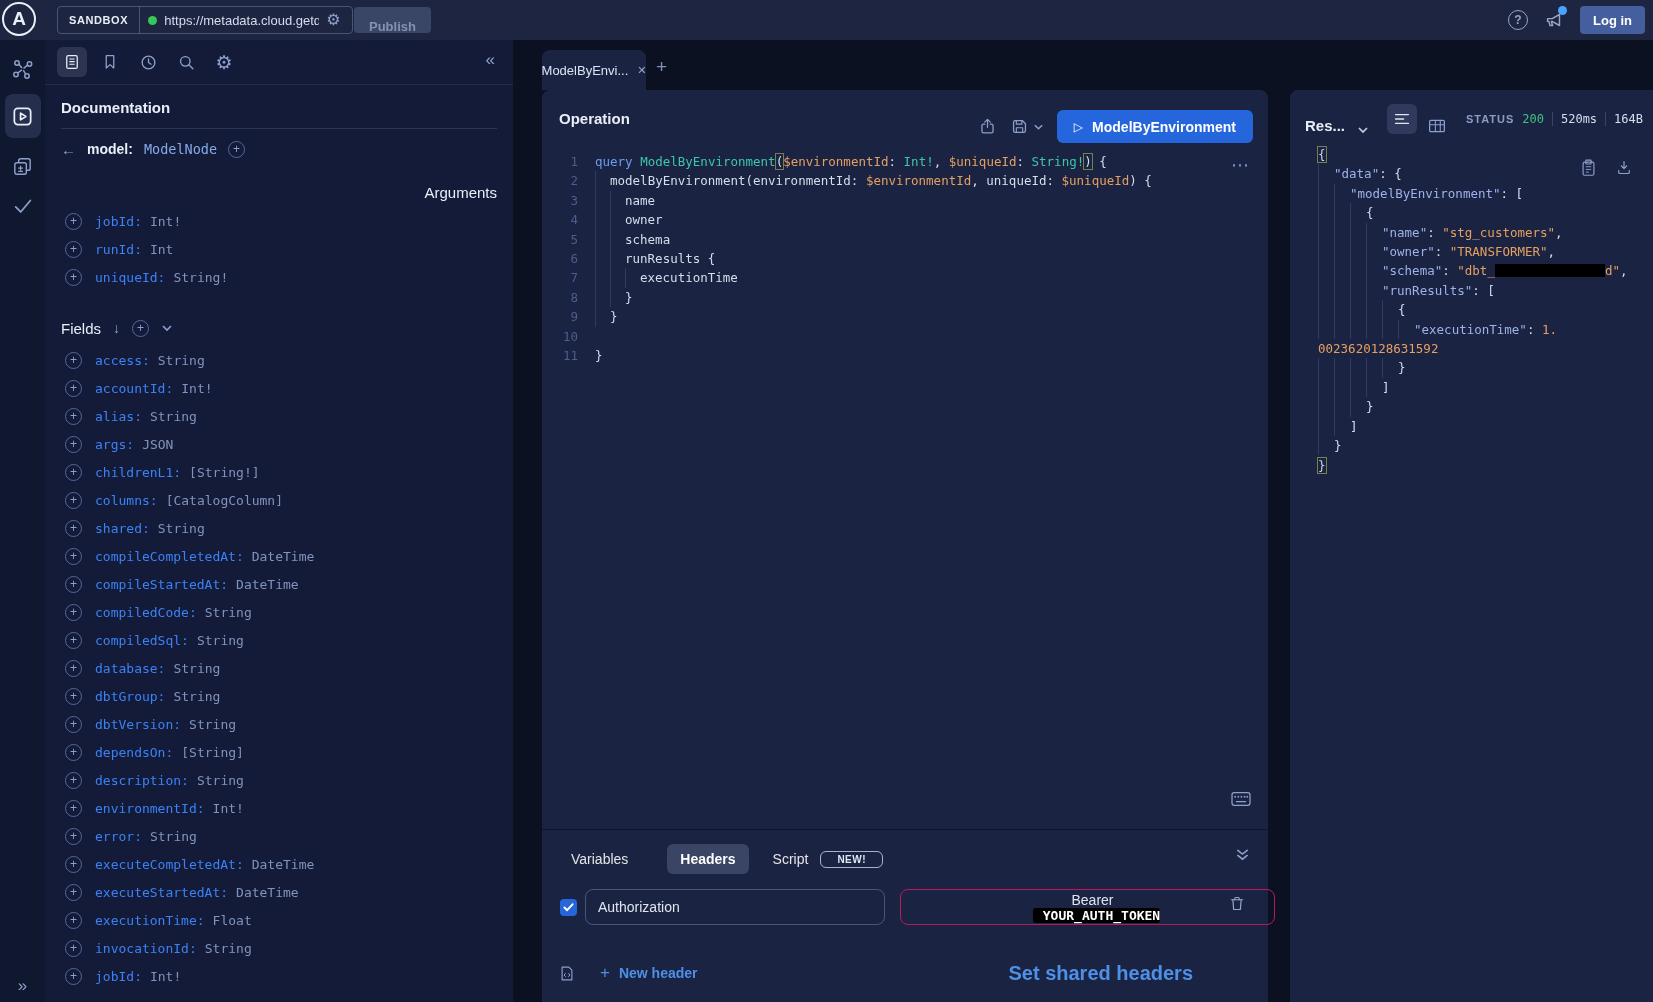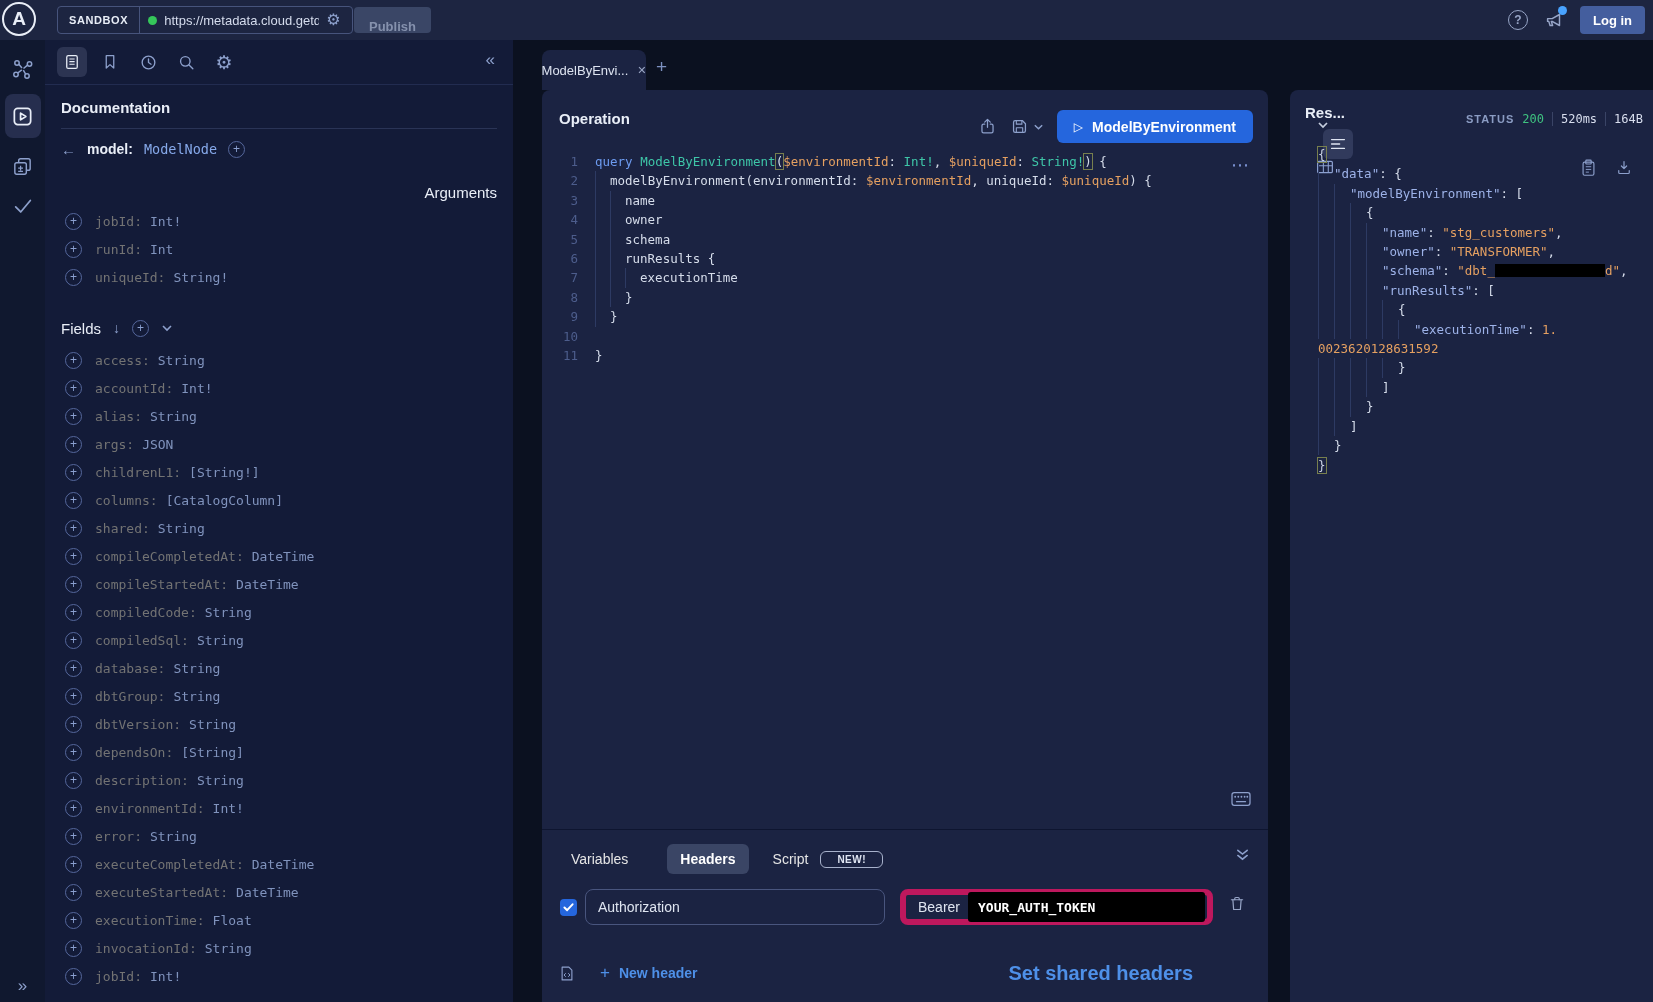--- a/index.html
+++ b/index.html
@@ -41,21 +41,21 @@
   .type-nav { margin-top:9px; height:22px; display:flex; align-items:center; gap:11px; }
   .back-arrow { color:#8da0cc; font-size:15px; }
   .type-nav-field { font-size:14px; font-weight:bold; }
   .type-nav-type { font-family:"DejaVu Sans Mono",monospace; font-size:13.5px; color:#86a9ea; }
   .docs-h { margin-top:24px; font-size:15px; font-weight:normal;text-align:right; }
   .fields-head { margin-top:25px; height:24px; display:flex; align-items:center; gap:12px; }
   .muted-glyph { color:#8da0cc; font-size:14px; }
   .doc-rows { margin-top:6px; }
   .doc-row { height:28px; display:flex; align-items:center; gap:13px; padding-left:4px; }
   .cplus { width:17px; height:17px; flex:none; border:1.3px solid #55679c; border-radius:50%; color:#8ba0d0; font-size:12px; display:flex; align-items:center; justify-content:center; line-height:1; }
-  .dname { font-family:"DejaVu Sans Mono",monospace; font-size:13px; color:#737373; }
+  .dname { font-family:"DejaVu Sans Mono",monospace; font-size:13px; color:#3b82f6; }
   .dtype { font-family:"DejaVu Sans Mono",monospace; font-size:13px; color:#8093bd; margin-left:-5px; }
   .chev-svg { color:#8da0cc; }
 
   
   .tab { position:absolute; left:542px; top:50px; width:104px; height:40px; background:#1b2342; border-radius:8px 8px 0 0; display:flex; align-items:center; justify-content:center; gap:9px; font-size:13px; color:#dde3f0; }
   .tab-close { color:#9aa6c4; font-size:11px; }
   .new-tab-btn { position:absolute; left:656px; top:56px; font-size:19px; color:#7c90c0; }
 
   .op-panel { position:absolute; left:542px; top:90px; width:726px; height:912px; background:#1b2342; border-radius:8px 8px 0 0; }
   .op-title { position:absolute; left:17px; top:20px; font-size:15px; font-weight:bold; }
@@ -76,34 +76,34 @@
 
   .req-section { position:absolute; left:0; top:740px; width:100%; height:172px; }
   .req-tabs { position:absolute; left:29px; top:14px; display:flex; align-items:center; gap:24px; }
   .req-tab { font-size:14px; color:#e5e5e5; }
   .req-tab.active { background:#3a4565; border-radius:6px; padding:7px 13px; color:#fff; font-weight:bold;margin-left:15px; }
   .new-badge { border:1.5px solid #a8b2cc; border-radius:6px; padding:2px 16px; font-size:10px; font-weight:bold; letter-spacing:0.5px; color:#dfe5f2; margin-left:-12px; }
   .req-collapse { position:absolute; right:18px; top:18px; color:#8da0cc; }
   .hdr-row { position:absolute; left:18px; top:59px; display:flex; align-items:center; }
   .chk { width:17px; height:17px; background:#2566dd; border-radius:4px; display:flex; align-items:center; justify-content:center; flex:none; }
   .key-input { margin-left:8px; width:300px; height:36px; background:transparent; border:1px solid #49557e; border-radius:8px; color:#dfe5f0; font-size:14px; padding:0 12px; font-family:"Liberation Sans",sans-serif; }
-  .val-box { margin-left:15px; width:313px; height:36px; border:6px solid #be185d; border-radius:8px; display:flex; align-items:center; padding:2px 2px 2px 12px; }
+  .val-box { margin-left:15px; width:375px; height:36px; border:1px solid #be185d; border-radius:8px; display:flex; align-items:center; padding:2px 2px 2px 12px;flex-direction:column; }
   .bearer { font-size:14px; color:#dfe5f0; flex:none; }
   .token-box { margin-left:8px; flex:1; height:30px; background:#000; border-radius:3px; display:flex; align-items:center; padding-left:10px; }
   .token-text { font-family:"DejaVu Sans Mono",monospace; font-weight:bold; font-size:13px; color:#fff; }
   .trash-btn { position:absolute; left:686px; top:64px; color:#97a5c7; }
   .req-footer { position:absolute; left:16px; right:75px; top:130px; height:26px; display:flex; align-items:center; }
   .doc-edit-icon { color:#8da0cc; }
   .new-header-btn { margin-left:24px; display:flex; align-items:center; gap:9px; color:#4e90e8; font-size:14px; font-weight:bold; }
   .plus-glyph { font-size:17px; font-weight:normal; }
   .shared-link { margin-left:auto; color:#4e90e8; font-size:20px; font-weight:bold; }
 
   
   .resp-panel { position:absolute; left:1290px; top:90px; width:363px; height:912px; background:#1b2342; border-radius:8px 0 0 0; }
-  .resp-head { position:absolute; left:15px; top:14px; display:flex; align-items:flex-start;flex-direction:column; }
+  .resp-head { position:absolute; left:15px; top:14px; display:flex; align-items:flex-end; }
   .resp-title { font-size:15px; font-weight:bold; }
   .resp-chev { margin-left:12px; color:#c6cede; }
   .view-pill { margin-left:18px; width:30px; height:30px; background:#313a5c; border-radius:6px; display:flex; align-items:center; justify-content:center; color:#dfe5f2; }
   .table-icon { margin-left:11px; color:#8ca0d0; }
   .status-group { position:absolute; right:10px; top:22px; display:flex; align-items:center; gap:8px; }
   .status-label { font-size:11px; font-weight:bold; letter-spacing:1px; color:#8b9cc3; }
   .status-code { font-family:"DejaVu Sans Mono",monospace; font-size:12px; color:#3fc380; }
   .vsep { width:1px; height:14px; background:#3a4466; }
   .metric { font-size:12px; color:#d8deee; font-family:"DejaVu Sans Mono",monospace; }
   .json-area { position:absolute; left:0; top:55px; right:0; bottom:0; padding-left:28px; }

